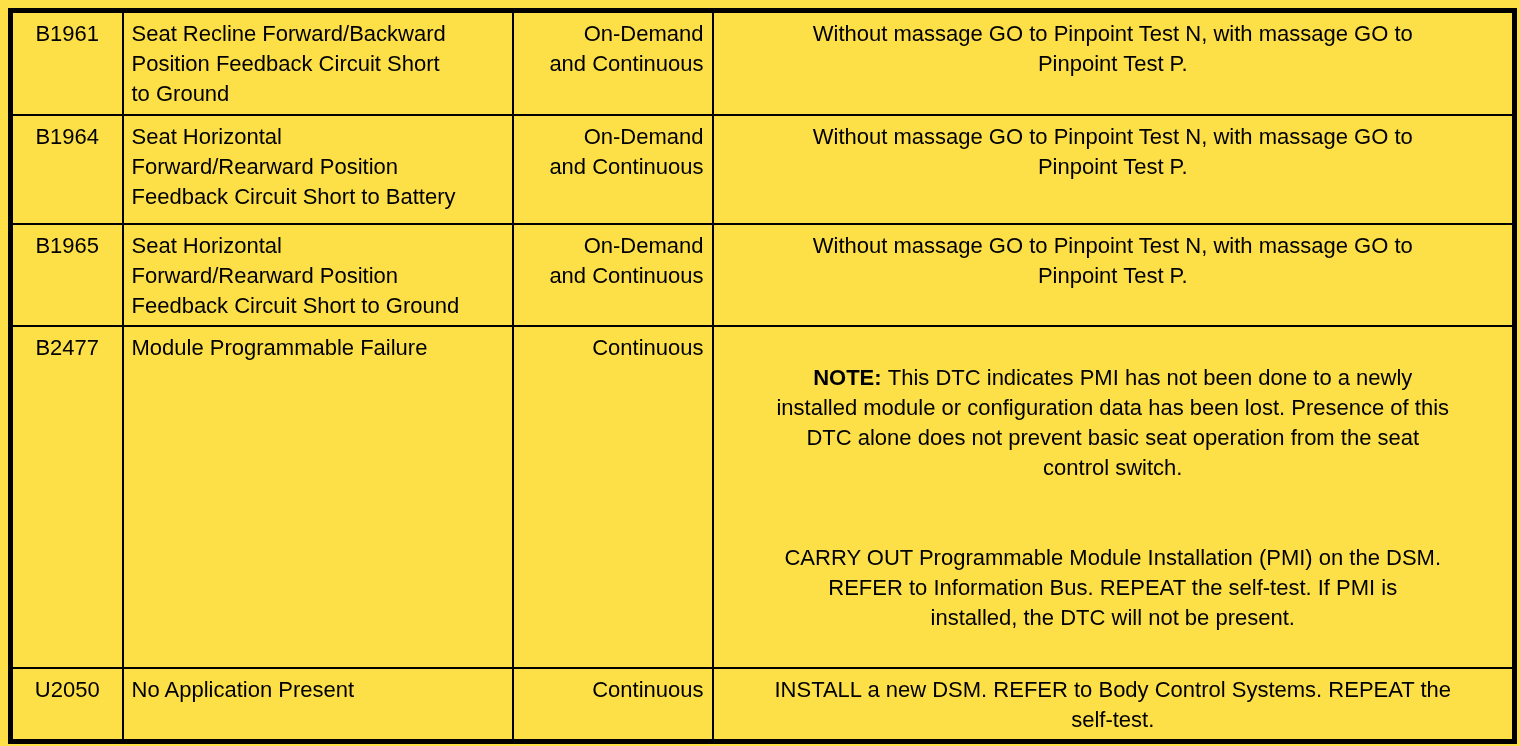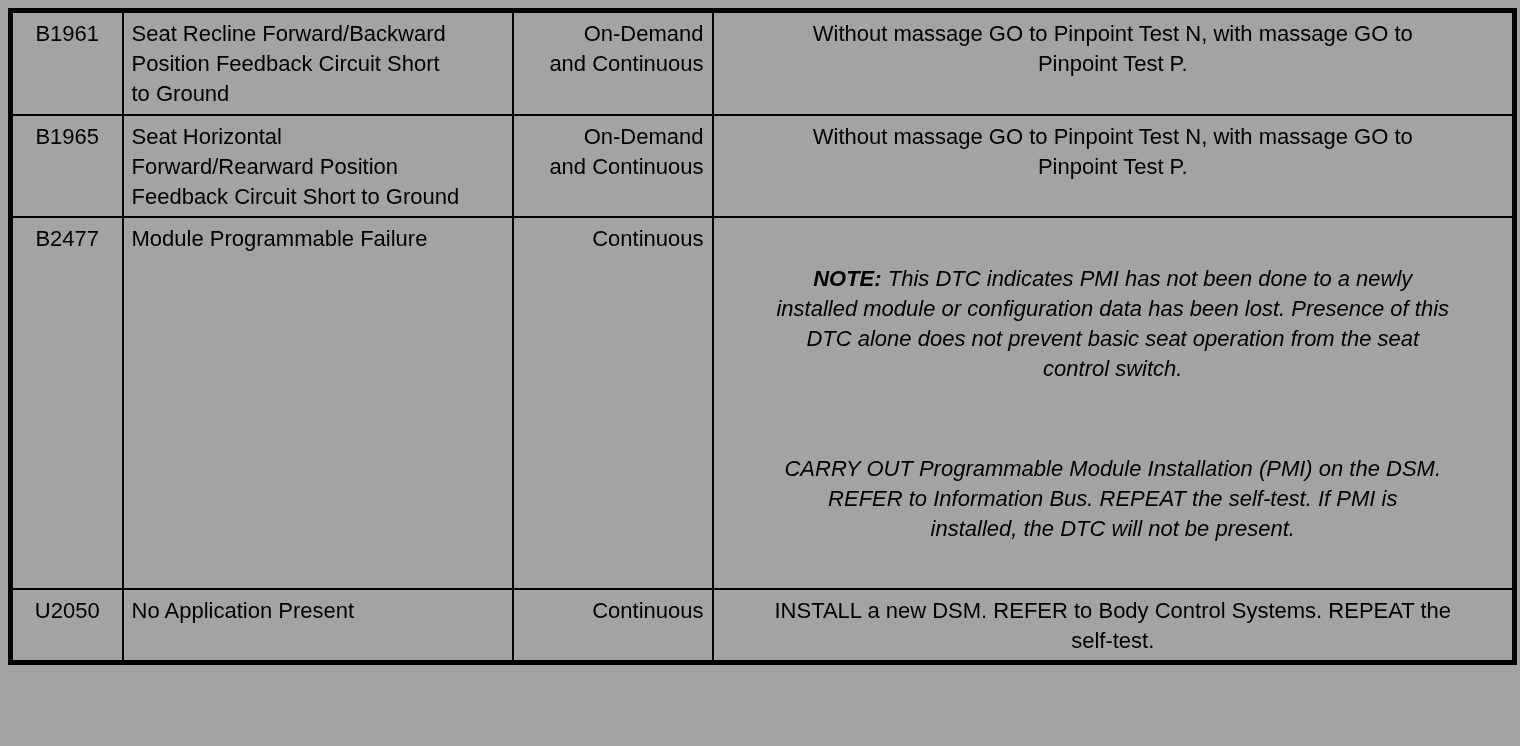--- a/index.html
+++ b/index.html
@@ -4,21 +4,21 @@
 <style>
   html, body {
     margin: 0;
     padding: 0;
     background: #ffffff;
   }
   .page {
     position: relative;
     width: 1520px;
     height: 746px;
-    background: #a3a3a3;
+    background: #fde047;
     font-family: "Liberation Sans", "DejaVu Sans", sans-serif;
     color: #000000;
   }
   table.dtc-chart {
     position: absolute;
     left: 8px;
     top: 8px;
     width: 1504px;
     border-collapse: collapse;
     table-layout: fixed;
@@ -44,23 +44,22 @@
   td.test-col {
     text-align: right;
     padding-left: 4px;
     padding-right: 4px;
   }
   td.action-col {
     text-align: center;
     padding-left: 9px;
   }
   td.action-col p {
-    margin: 10px;
+    margin: 0;
     white-space: pre-line;
-    font-style: italic;
   }
   td.action-col p.gap {
     margin-top: 30px;
   }
   .bold-label {
     font-weight: bold;
     margin-right: 0.28em;
   }
 </style>
 </head>
@@ -73,20 +72,30 @@
       <col style="width:390px">
       <col style="width:200px">
       <col style="width:802px">
     </colgroup>
     <tbody>
       <tr style="height:104px">
         <td class="code-col">B1961</td>
         <td class="desc-col">Seat Recline Forward/Backward
 Position Feedback Circuit Short
 to Ground</td>
+        <td class="test-col">On-Demand
+and Continuous</td>
+        <td class="action-col">Without massage GO to Pinpoint Test N, with massage GO to
+Pinpoint Test P.</td>
+      </tr>
+      <tr style="height:109px">
+        <td class="code-col">B1964</td>
+        <td class="desc-col">Seat Horizontal
+Forward/Rearward Position
+Feedback Circuit Short to Battery</td>
         <td class="test-col">On-Demand
 and Continuous</td>
         <td class="action-col">Without massage GO to Pinpoint Test N, with massage GO to
 Pinpoint Test P.</td>
       </tr>
       <tr style="height:77px">
         <td class="code-col">B1965</td>
         <td class="desc-col">Seat Horizontal
 Forward/Rearward Position
 Feedback Circuit Short to Ground</td>

